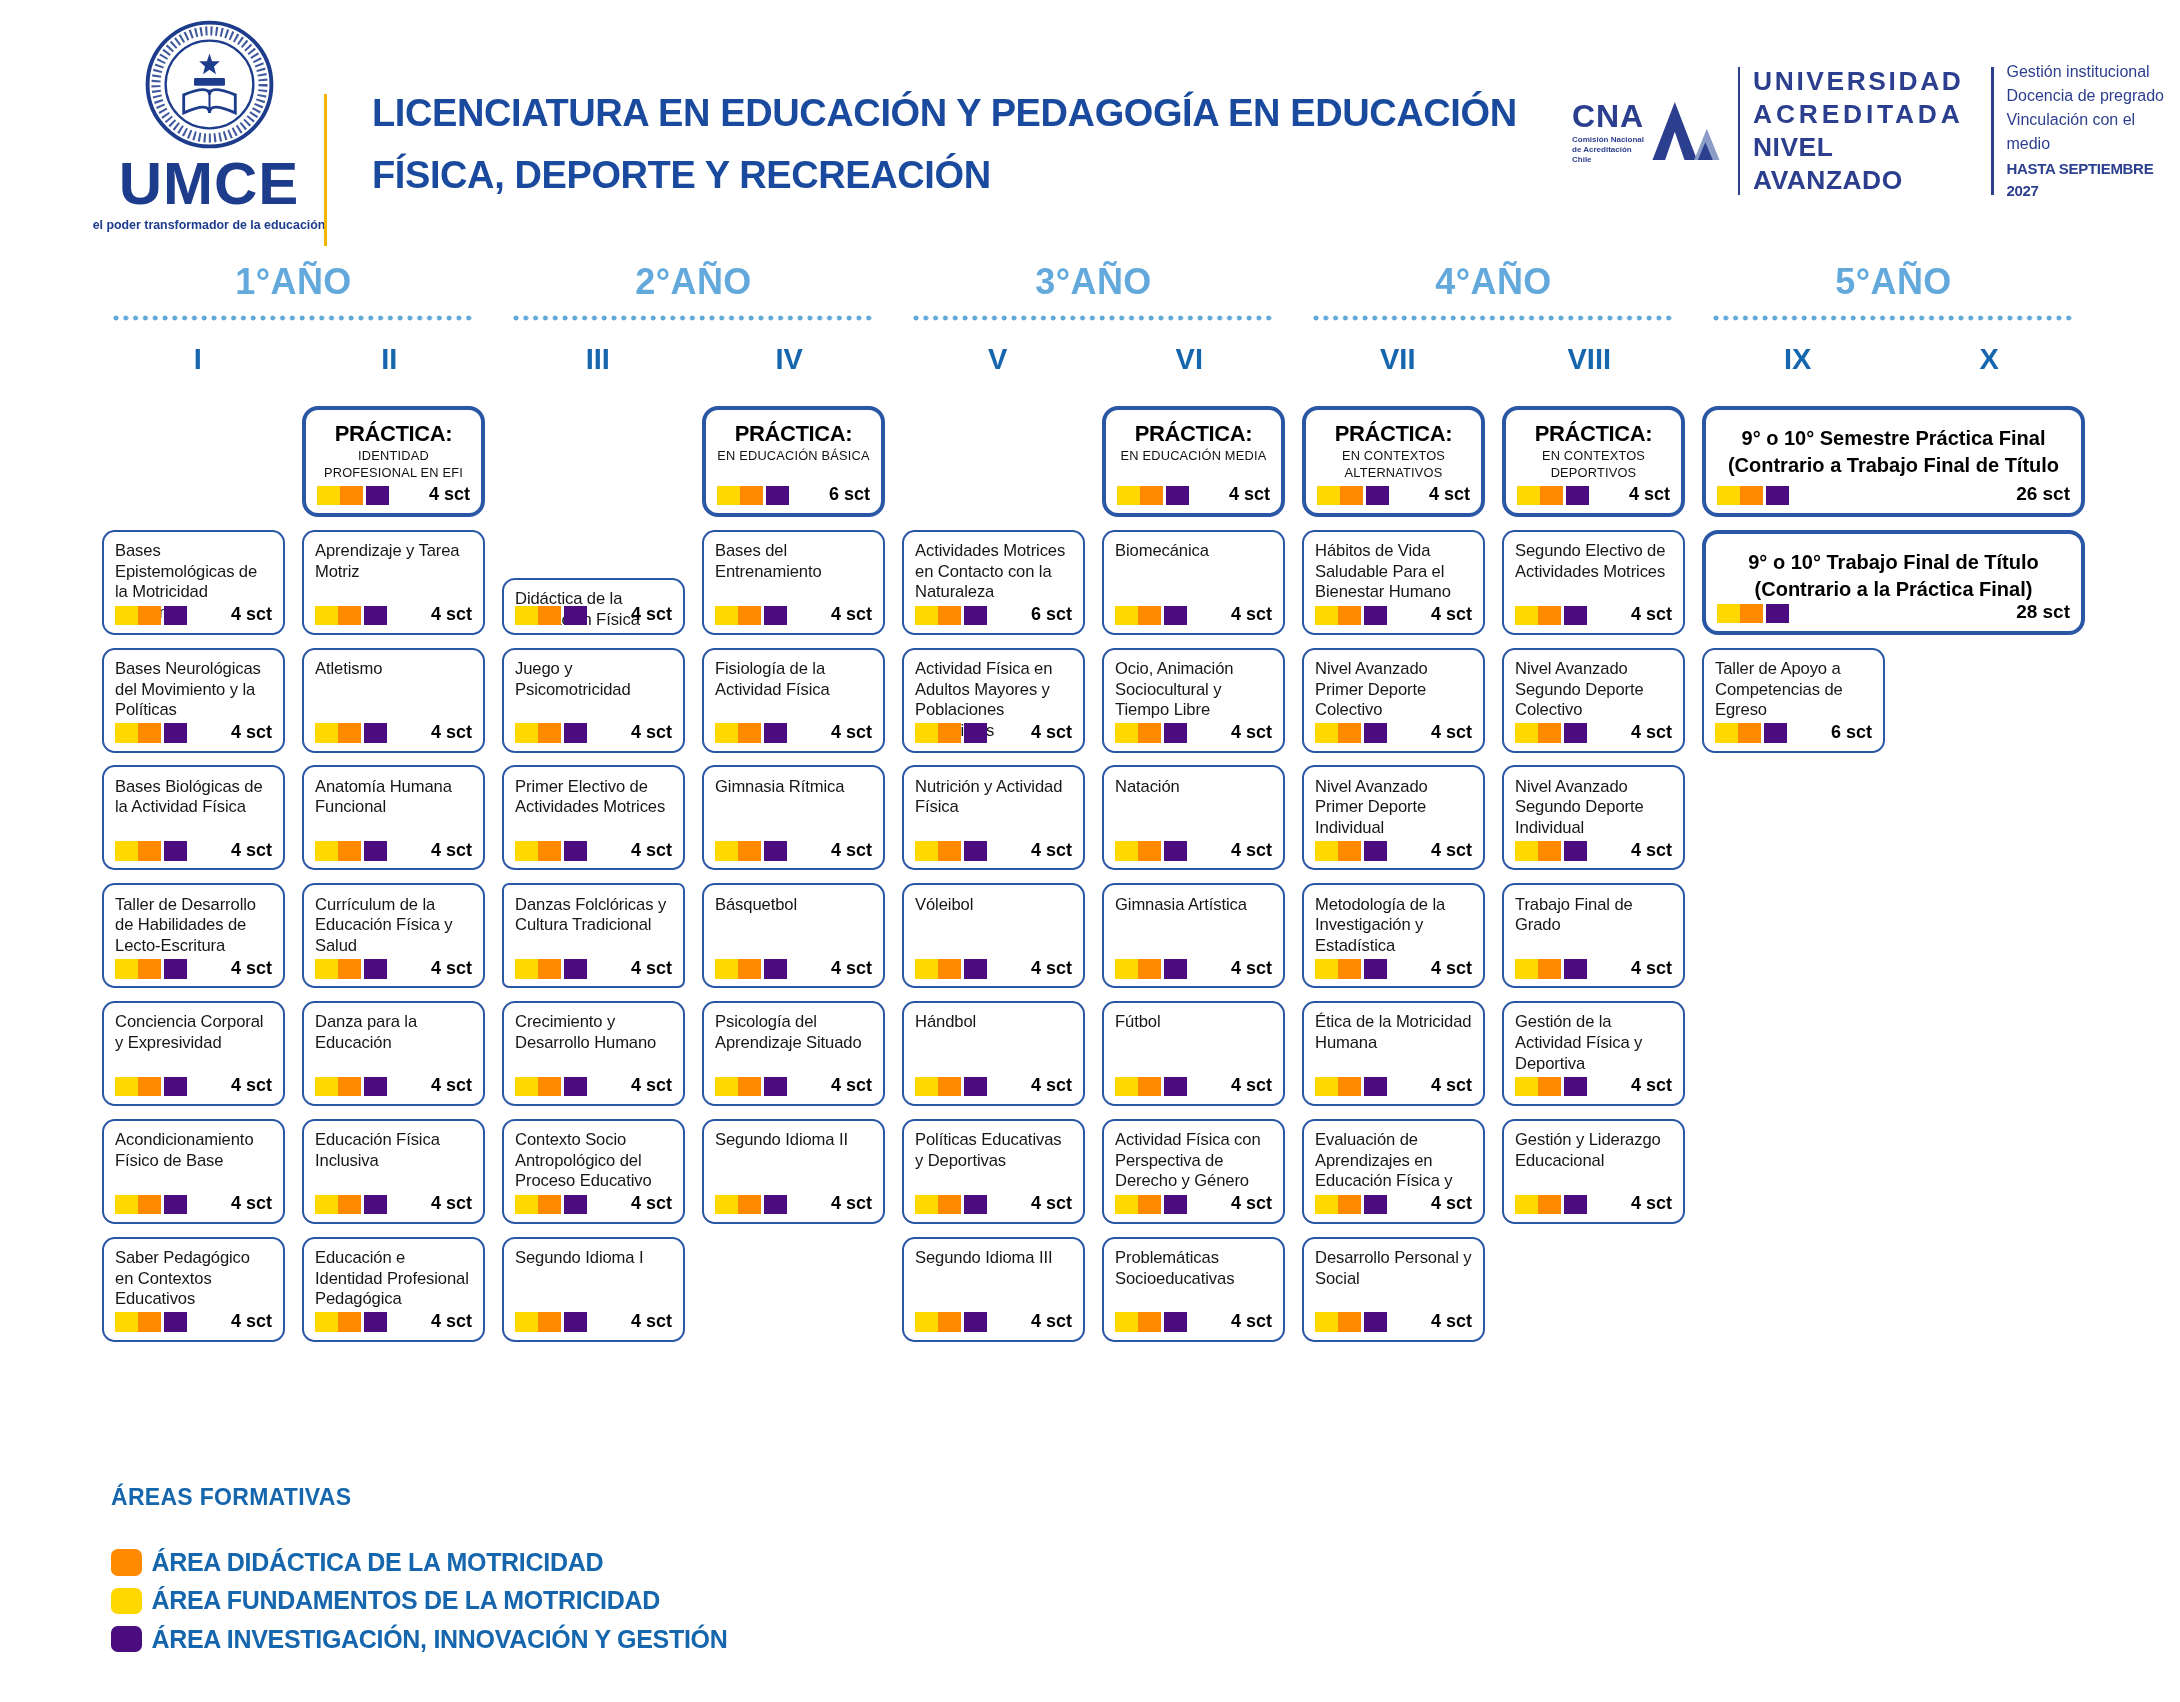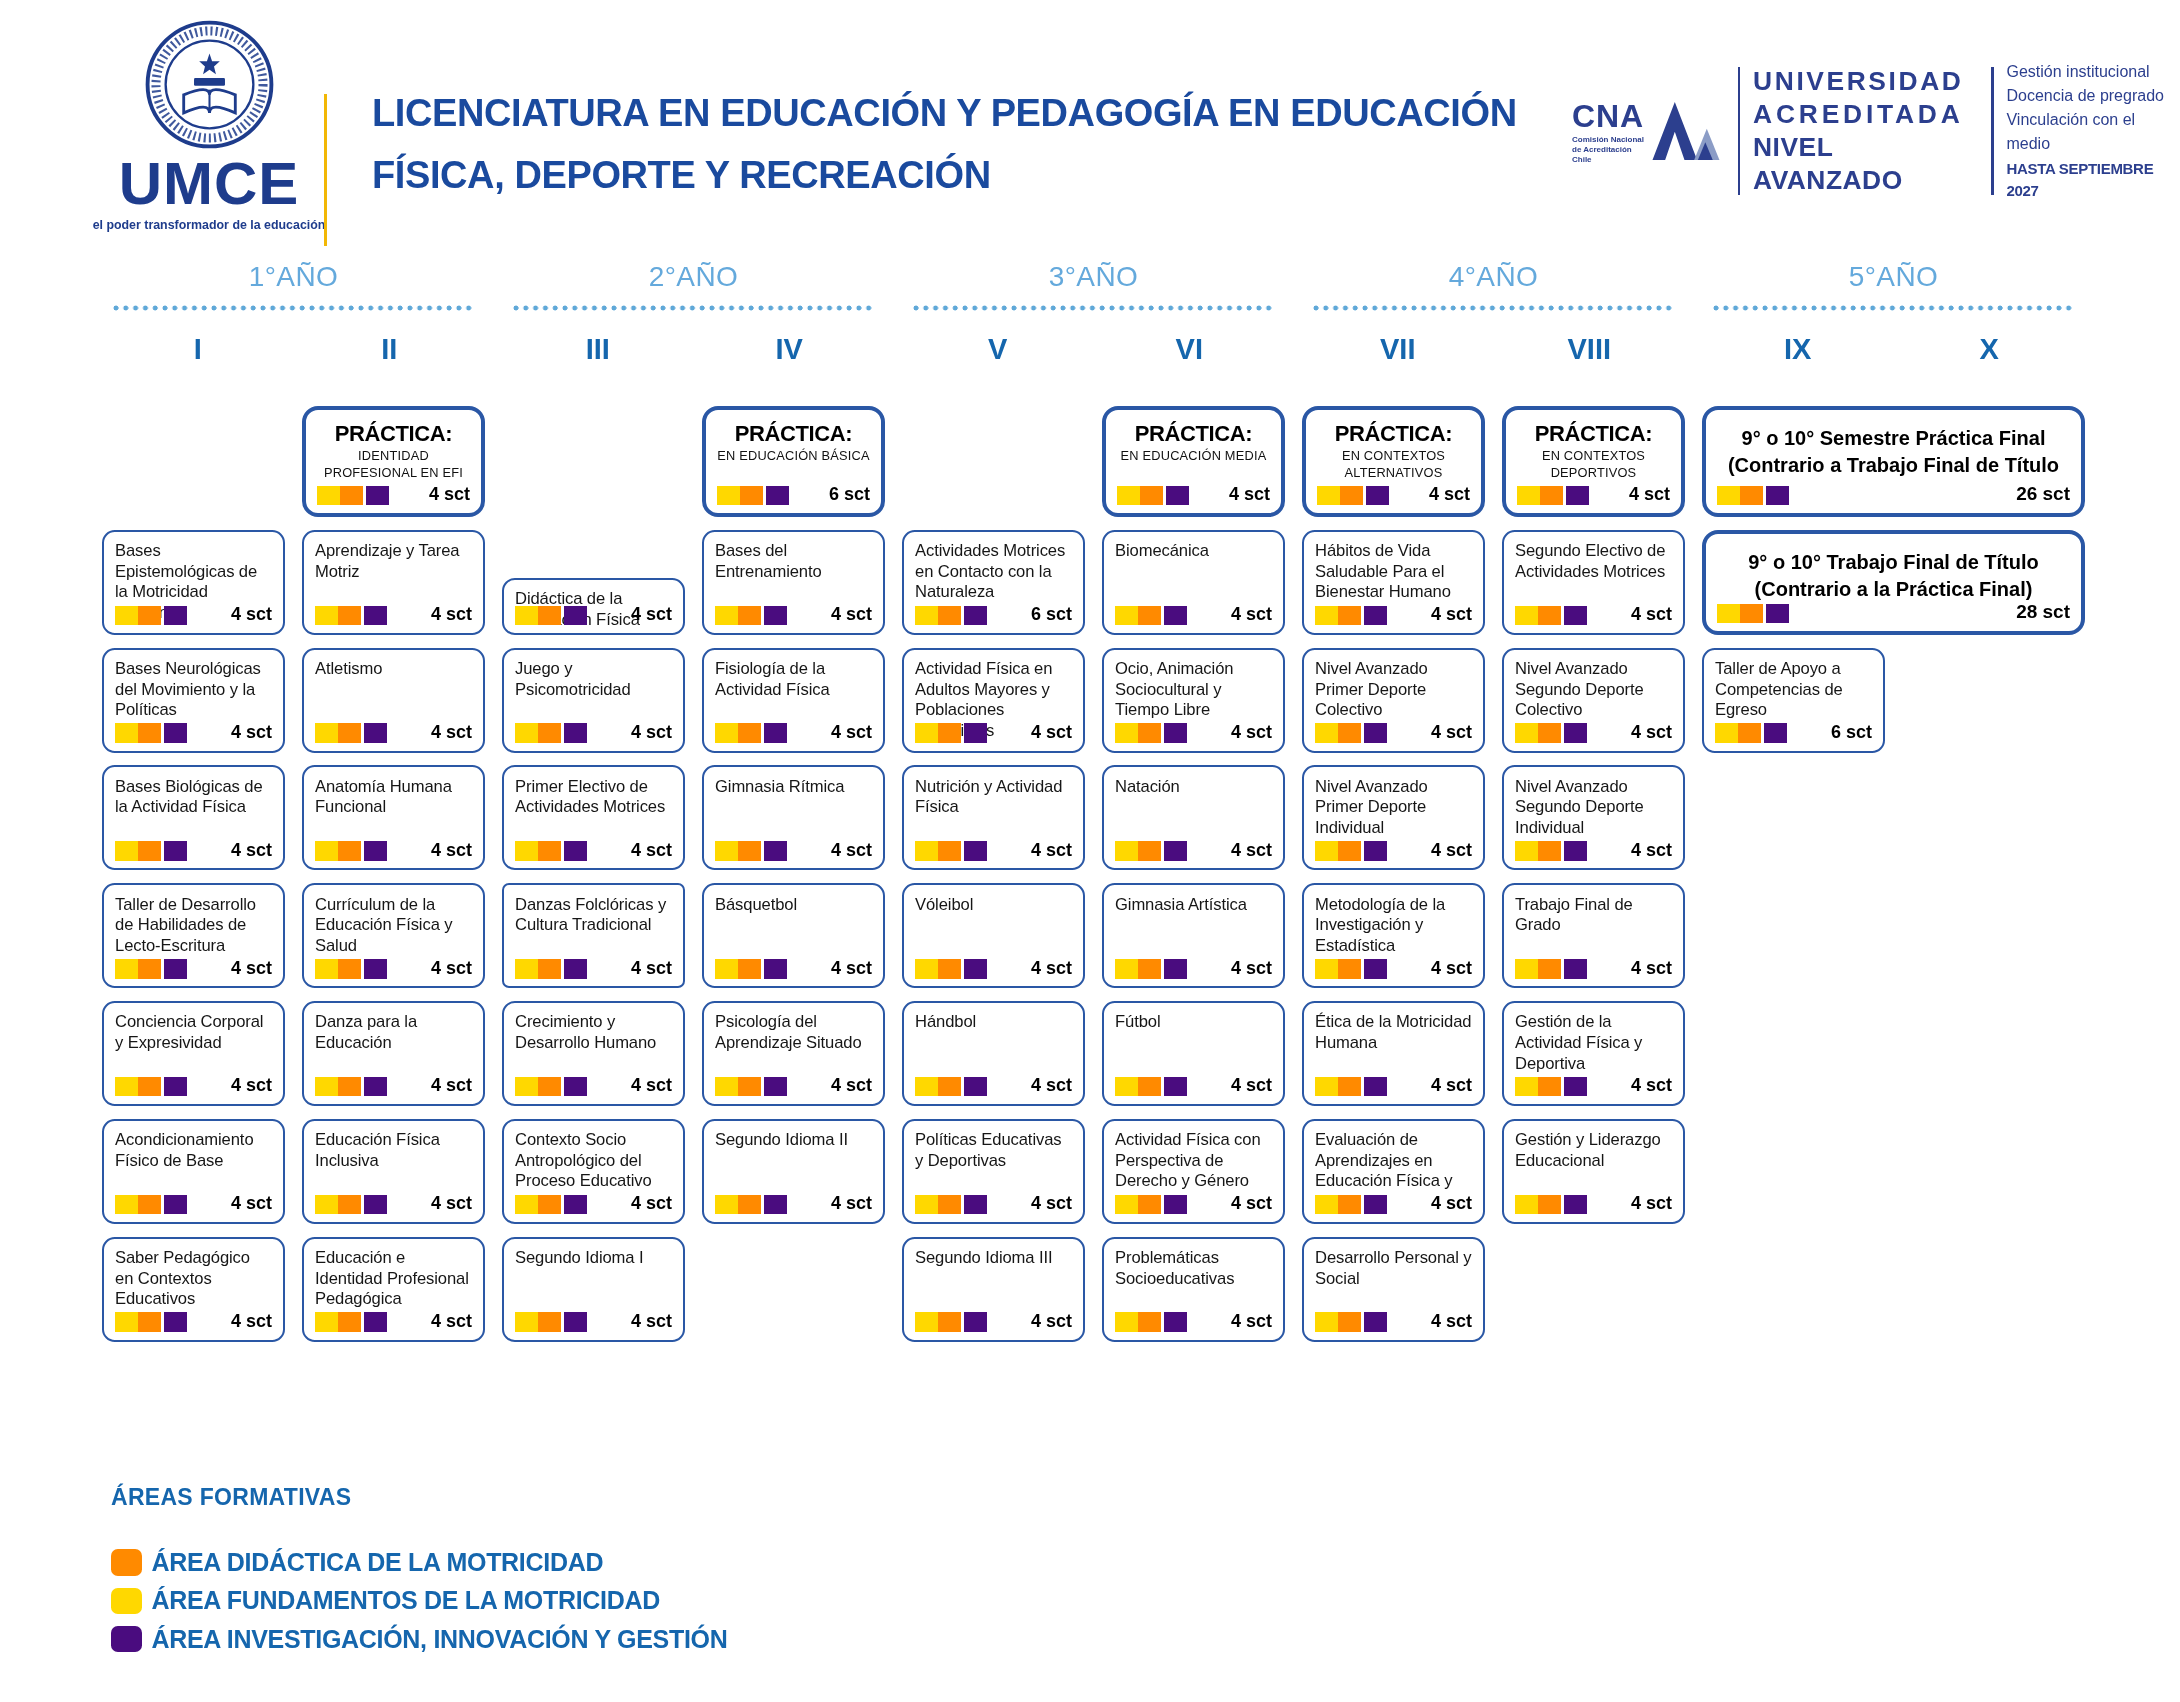--- a/index.html
+++ b/index.html
@@ -21,21 +21,21 @@
   .vline{width:2.6px;height:128px;background:#2C3F8E;}
   .acc-stack{font-weight:bold;line-height:1.25;}
   .acc1{font-size:26.4px;letter-spacing:2.6px;}
   .acc2{font-size:26.4px;letter-spacing:3.8px;}
   .acc3{font-size:26.4px;letter-spacing:0.5px;}
   .acc-right{font-size:16px;line-height:1.5;}
   .acc-until{font-size:15px;font-weight:bold;letter-spacing:-0.3px;margin-top:1.7px;}
   
   #years{position:absolute;left:102px;top:261px;width:1985px;display:grid;grid-template-columns:repeat(10,183px);column-gap:17px;}
   .year-group{grid-column:span 2;}
-  .year-label{text-align:center;font-size:28px;font-weight:normal;color:#64A9DC;letter-spacing:0.4px;}
+  .year-label{text-align:center;font-size:36px;font-weight:bold;color:#64A9DC;letter-spacing:0.4px;}
   .dotline{height:6px;width:94%;margin:12px auto 0;background-image:radial-gradient(circle at 3px 3px,#5FA8D8 2.3px,transparent 2.7px);background-size:9.8px 6px;background-repeat:repeat-x;}
   .nums{display:flex;margin-top:22px;}
   .num{width:50%;text-align:center;font-size:29px;font-weight:bold;color:#1566AD;}
   
   #grid{position:absolute;left:102px;top:406px;width:1985px;display:grid;grid-template-columns:repeat(10,183px);grid-template-rows:111px repeat(7,105px);column-gap:17px;row-gap:12.8px;}
   .card{position:relative;background:#fff;border:2.6px solid #2A57A5;border-radius:12.8px;box-sizing:border-box;padding:9.4px 11px;}
   .card.practica,.card.final{border-width:4.3px;border-radius:16px;}
   .c-title{font-size:16.6px;color:#161616;line-height:1.24;letter-spacing:-0.1px;}
   .p-title{font-size:22px;font-weight:bold;color:#000;text-align:center;letter-spacing:-0.4px;margin-top:1.7px;}
   .p-sub{font-size:12.8px;color:#111;text-align:center;line-height:1.3;letter-spacing:0.2px;margin-top:0.9px;}

